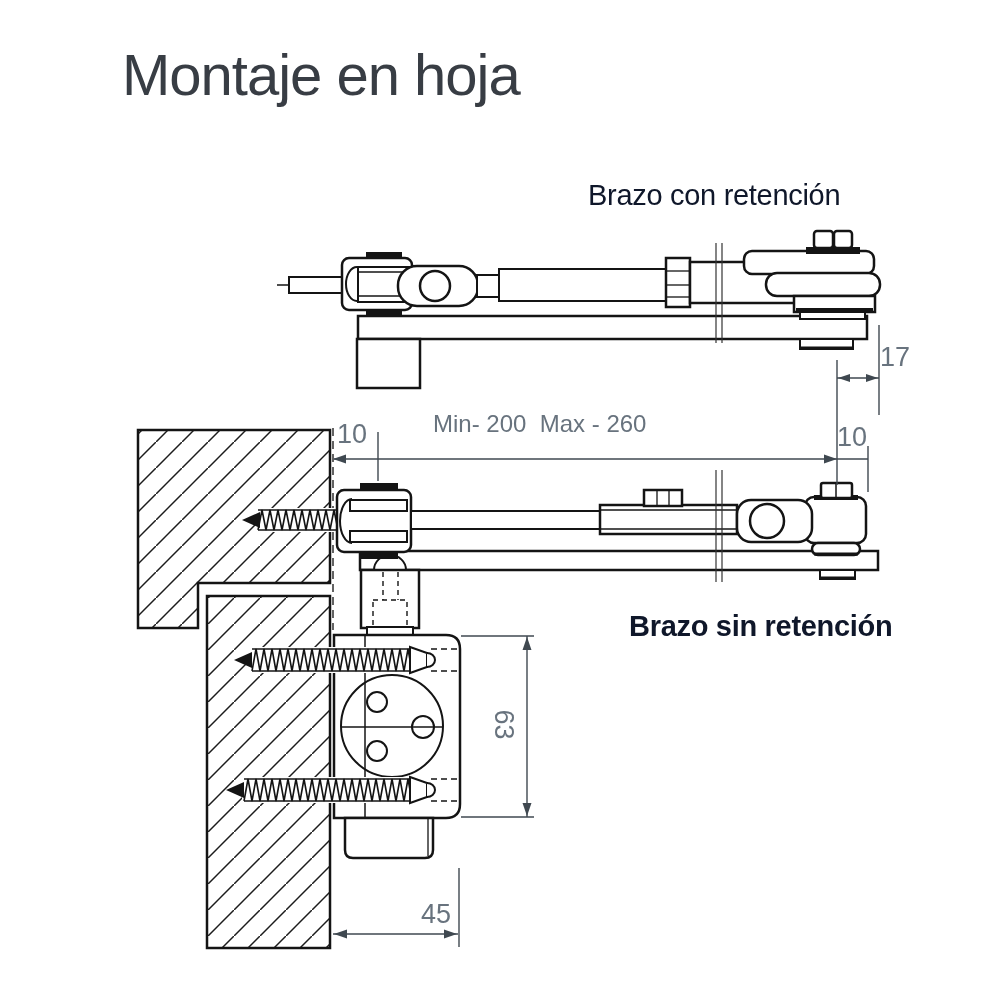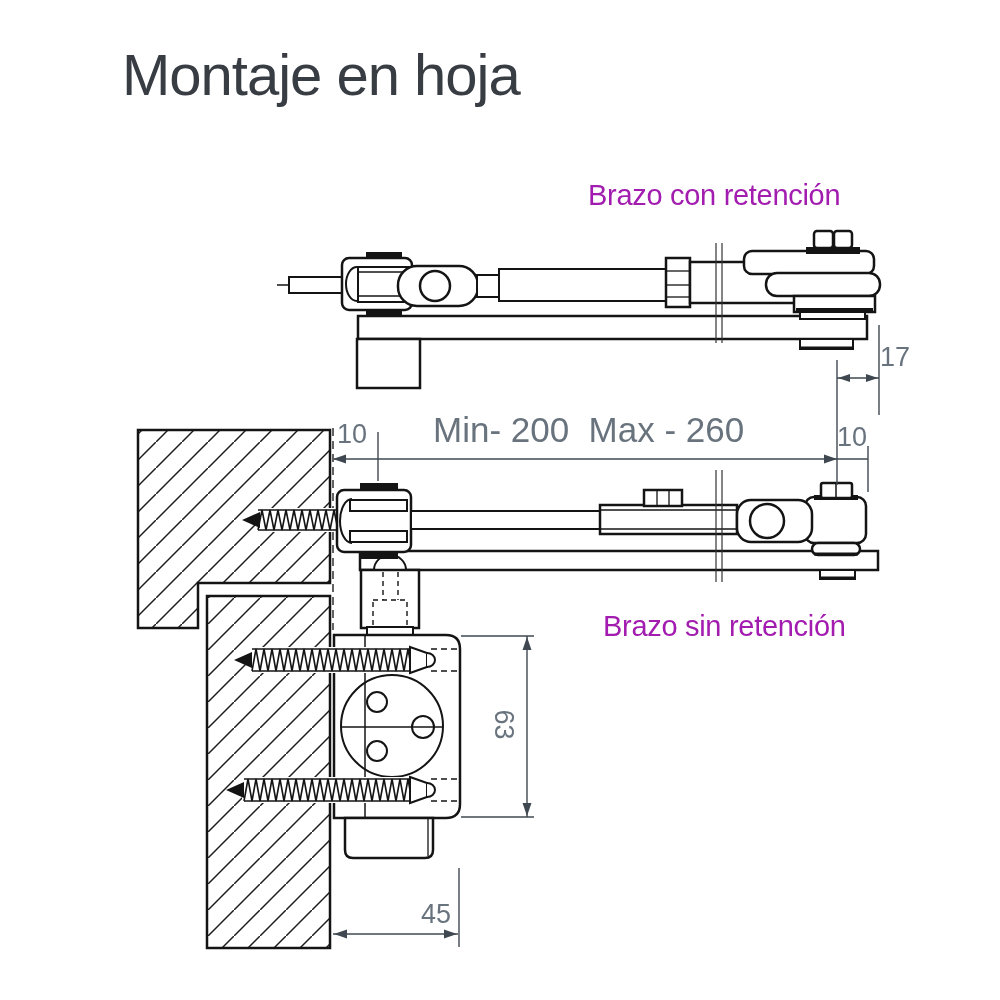--- a/index.html
+++ b/index.html
@@ -1,25 +1,25 @@
 <!DOCTYPE html>
 <html><head>
 <meta charset="utf-8">
 <style>
   html,body{margin:0;padding:0;background:#ffffff;}
   .canvas{position:relative;width:1000px;height:1000px;background:#ffffff;overflow:hidden;
           font-family:"Liberation Sans",sans-serif;}
   .canvas svg{position:absolute;left:0;top:0;}
   .txt{position:absolute;white-space:pre;line-height:1;}
   .page-title{left:122px;top:46px;font-size:58px;font-weight:400;color:#383d44;letter-spacing:-1px;}
-  .arm-label{font-size:29px;font-weight:500;color:#a21caf;letter-spacing:-0.3px;}
+  .arm-label{font-size:29px;font-weight:500;color:#0f172a;letter-spacing:-0.3px;}
   .lbl-top{left:588px;top:181px;}
-  .lbl-bottom{left:603px;top:612px;}
+  .lbl-bottom{left:629px;top:612px;font-weight:bold;}
   .dim{color:#68737e;font-size:27px;font-weight:400;}
-  .dim-range{left:433px;top:412px;font-size:35px;}
+  .dim-range{left:433px;top:412px;font-size:24px;}
   .dim-10L{left:337px;top:421px;}
   .dim-10R{left:837px;top:424px;}
   .dim-17{left:880px;top:344px;}
   .dim-45{left:381px;top:901px;margin-left:40px;}
   .dim-63{left:483px;top:711px;width:40px;text-align:center;transform:rotate(90deg);}
 </style>
 </head>
 <body>
 
 <div class="canvas">

